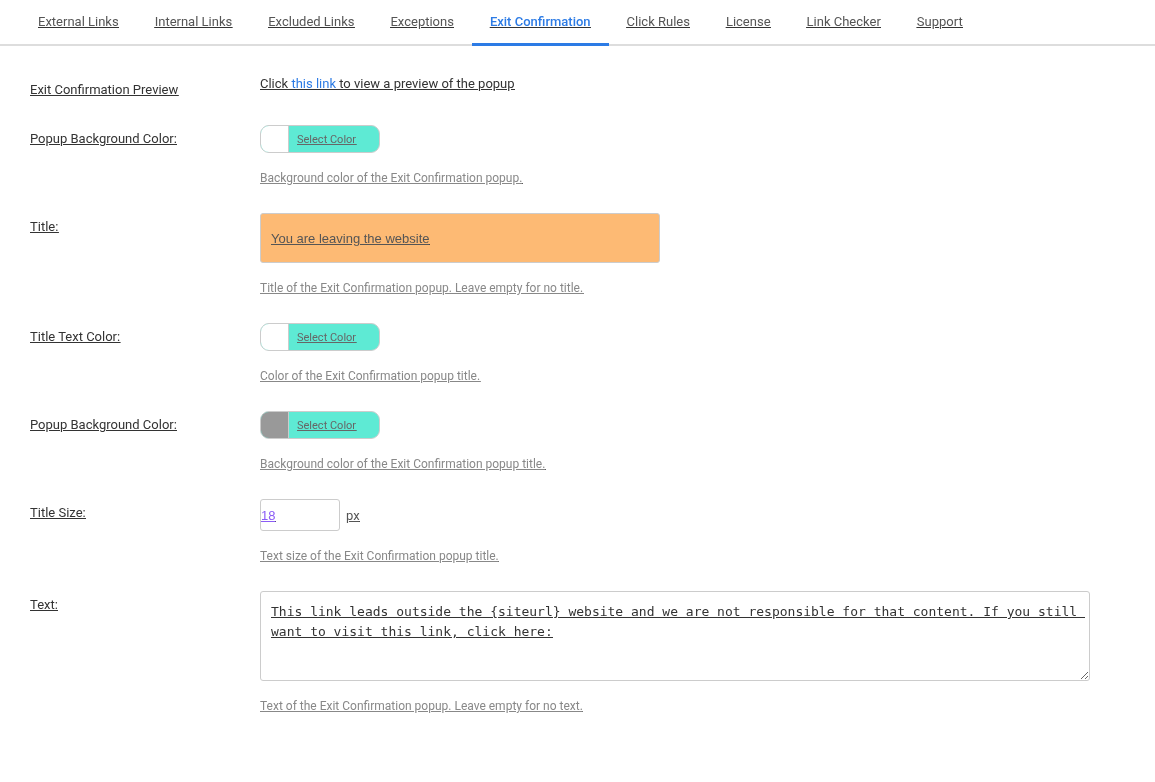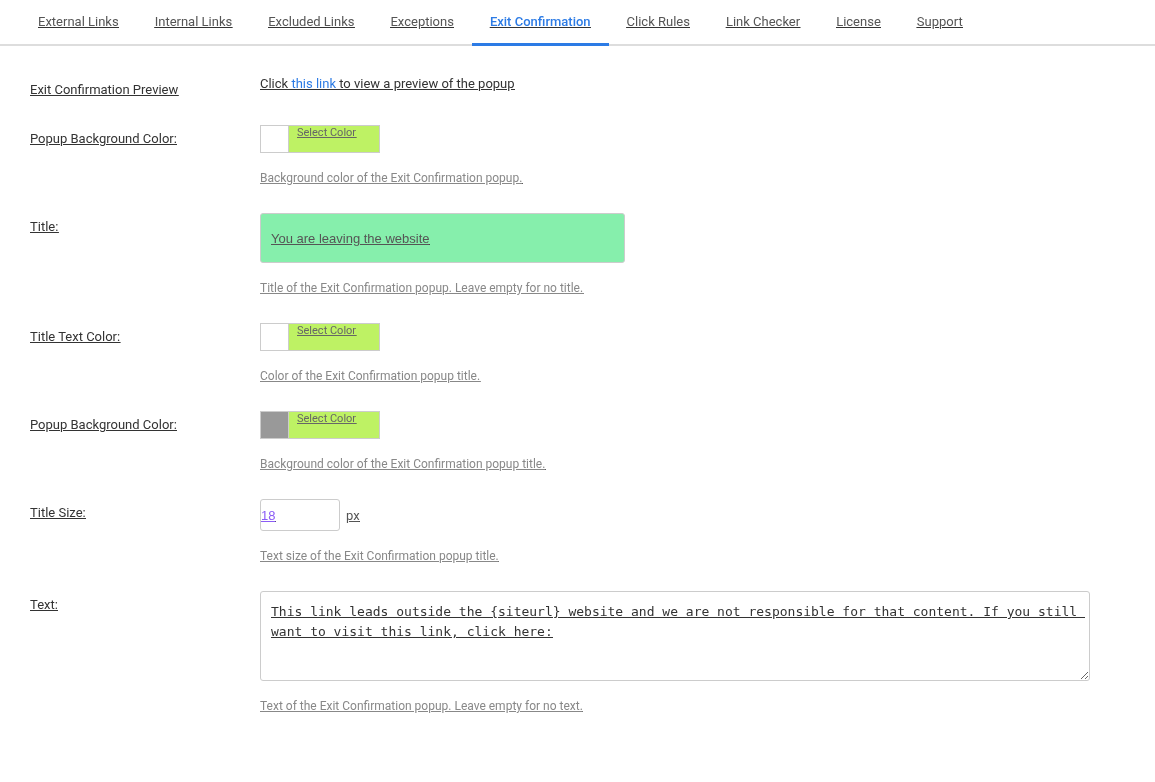--- a/index.html
+++ b/index.html
@@ -70,28 +70,28 @@
     }
 
     .form-hint {
       font-size: 12px;
       color: #888;
       margin-top: 12px;
     }
 
     .color-picker-btn {
       display: flex;
-      align-items: flex-start;
+      align-items: center;
       gap: 0;
       border: 1px solid #ccc;
-      border-radius: 0;
+      border-radius: 9px;
       overflow: hidden;
       width: 120px;
       cursor: pointer;
-      background: #bef264;
+      background: #5eead4;
       height: 28px;
     }
 
     .color-swatch {
       width: 28px;
       height: 28px;
       border-right: 1px solid #ccc;
       background: #fff;
       flex-shrink: 0;
     }
@@ -100,27 +100,27 @@
       background: #999;
     }
 
     .color-label {
       font-size: 11px;
       color: #666;
       padding: 0 8px;
     }
 
     .title-input {
-      width: 365px;
+      width: 400px;
       padding: 0 10px;
       border: 1px solid #ccc;
       border-radius: 3px;
       font-size: 13px;
       color: #555;
-      background: #86efac;
+      background: #fdba74;
       height: 50px;
     }
 
     .size-input {
       width: 80px;
       padding: 5px 0;
       border: 1px solid #ccc;
       border-radius: 3px;
       font-size: 13px;
       color: #8b5cf6;
@@ -159,22 +159,22 @@
 <body>
 
 <nav>
   <div class="nav-tabs">
     <a class="nav-tab">External Links</a>
     <a class="nav-tab">Internal Links</a>
     <a class="nav-tab">Excluded Links</a>
     <a class="nav-tab">Exceptions</a>
     <a class="nav-tab active">Exit Confirmation</a>
     <a class="nav-tab">Click Rules</a>
+    <a class="nav-tab">License</a>
     <a class="nav-tab">Link Checker</a>
-    <a class="nav-tab">License</a>
     <a class="nav-tab">Support</a>
   </div>
 </nav>
 
 <div class="content">
 
   <div class="form-row">
     <div class="form-label">Exit Confirmation Preview</div>
     <div class="form-control-area">
       <span>

